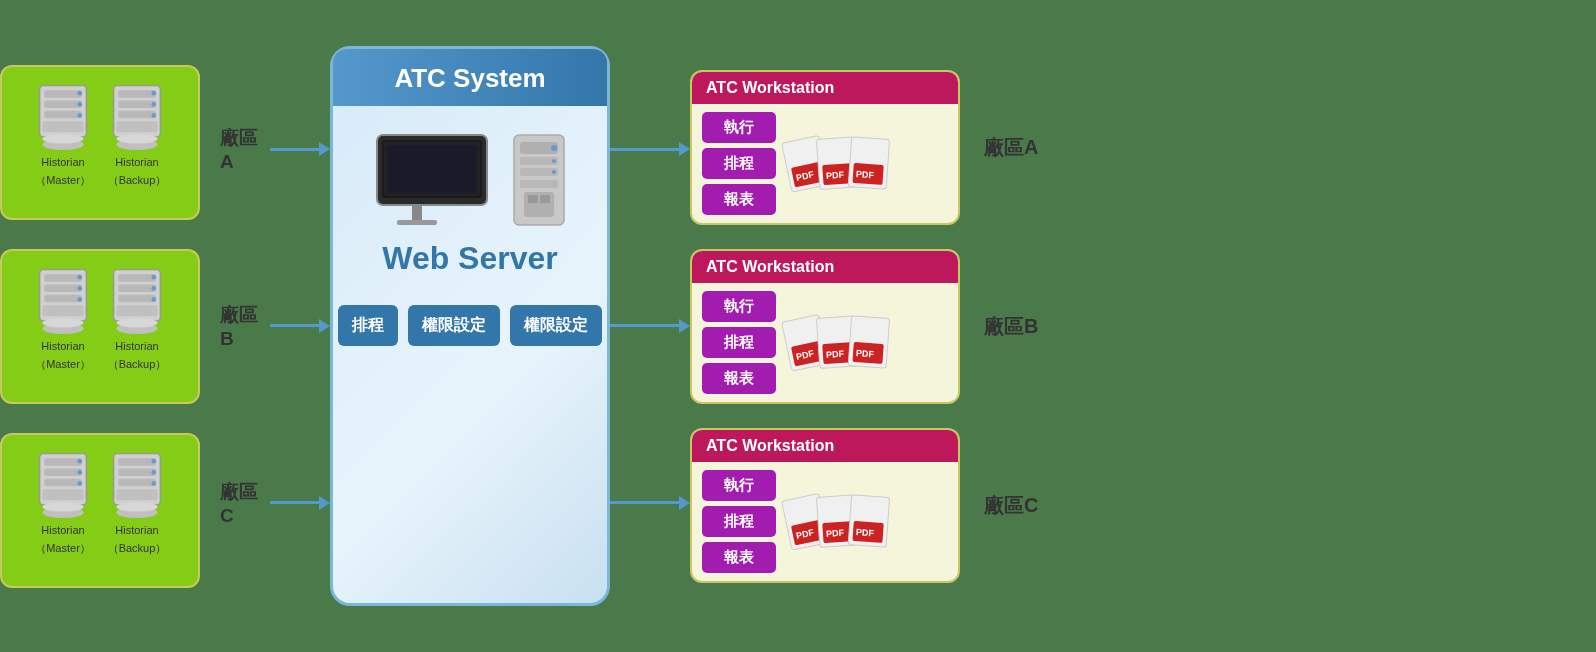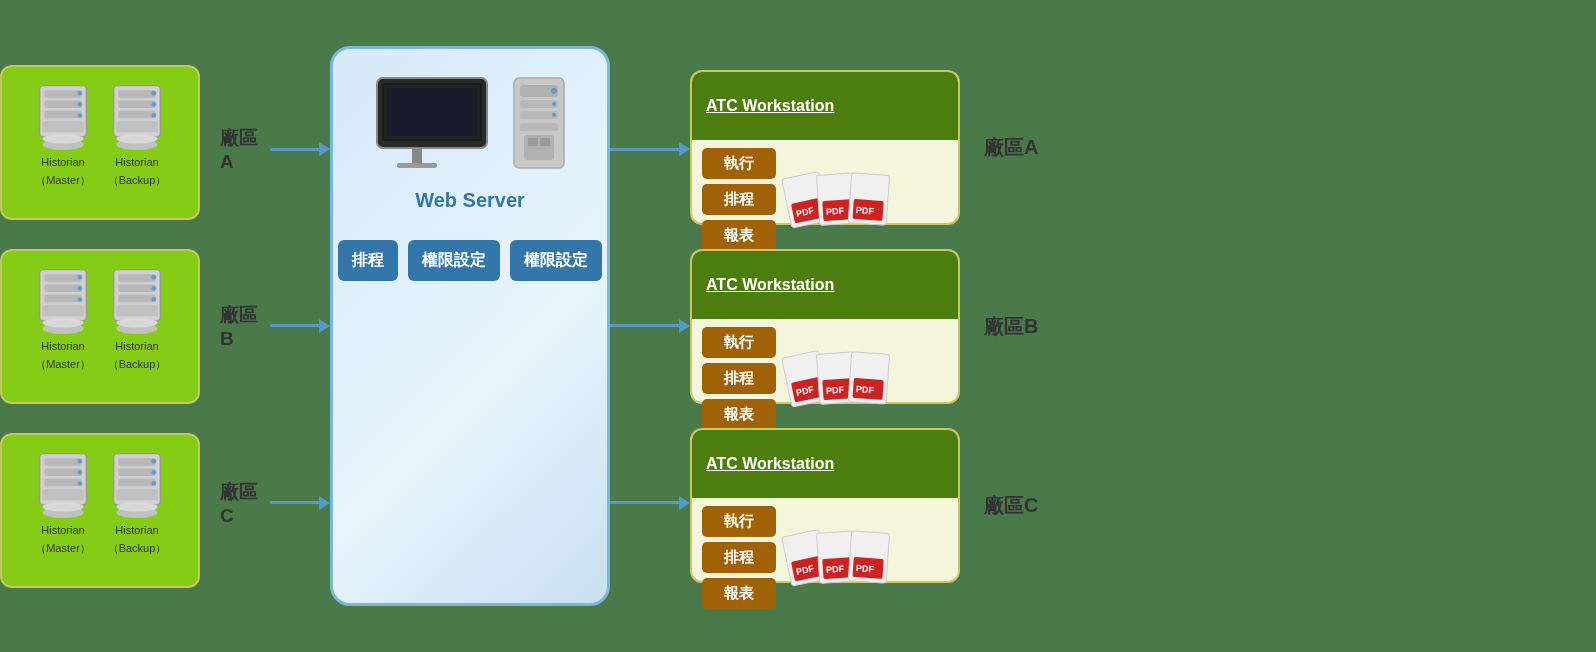--- a/index.html
+++ b/index.html
@@ -69,23 +69,23 @@
     }
     .webserver-img {
       margin: 24px 0 10px;
       display: flex;
       align-items: flex-end;
       justify-content: center;
       gap: 8px;
     }
     .webserver-label {
       color: #3377aa;
-      font-size: 20px;
-      font-weight: bold;
-      margin: 6px 0 28px;
+      font-size: 32px;
+      font-weight: bold;
+      margin: 0 0 28px;
     }
     .center-buttons {
       display: flex;
       gap: 10px;
     }
     .center-btn {
       background: #3377aa;
       color: white;
       border-radius: 6px;
       padding: 10px 14px;
@@ -94,41 +94,40 @@
     }
     .workstation-panel {
       background: #f5f5dc;
       border: 2px solid #c8c860;
       border-radius: 12px;
       padding: 0 0 10px 0;
       display: flex;
       flex-direction: column;
     }
     .ws-title-bar {
-      background: #4d7c0f;
+      background: #be185d;
       border-radius: 10px 10px 0 0;
       color: white;
       font-size: 16px;
       font-weight: bold;
-      padding: 25px 14px;
-      text-decoration: underline;
+      padding: 7px 14px;
     }
     .ws-content {
       display: flex;
       align-items: center;
       padding: 8px 10px 4px;
       gap: 10px;
     }
     .ws-buttons {
       display: flex;
       flex-direction: column;
       gap: 5px;
     }
     .ws-btn {
-      background: #a16207;
+      background: #a21caf;
       color: white;
       border-radius: 5px;
       padding: 6px 22px;
       font-size: 15px;
       font-weight: bold;
       text-align: center;
     }
     .pdf-stack {
       display: flex;
       align-items: flex-end;
@@ -379,20 +378,21 @@
       <div class="zc-arrow"></div>
     </div>
     <div class="zone-connector">
       <div class="zc-label">廠區C</div>
       <div class="zc-line"></div>
       <div class="zc-arrow"></div>
     </div>
   </div>
 
   <div class="center-box">
+    <div class="atc-title-bar">ATC  System</div>
     <div class="webserver-img">
 
       <svg width="130" height="100" viewBox="0 0 130 100" xmlns="http://www.w3.org/2000/svg">
         <rect x="5" y="5" width="110" height="70" rx="6" fill="#2a2a2a" stroke="#888" stroke-width="2"></rect>
         <rect x="10" y="10" width="100" height="58" rx="3" fill="#1a1a1a"></rect>
         <rect x="40" y="76" width="10" height="14" fill="#888"></rect>
         <rect x="25" y="90" width="40" height="5" rx="2" fill="#999"></rect>
 
         <rect x="12" y="12" width="96" height="54" rx="2" fill="#222"></rect>
         <rect x="15" y="15" width="90" height="48" rx="2" fill="#1a1a2a"></rect>

